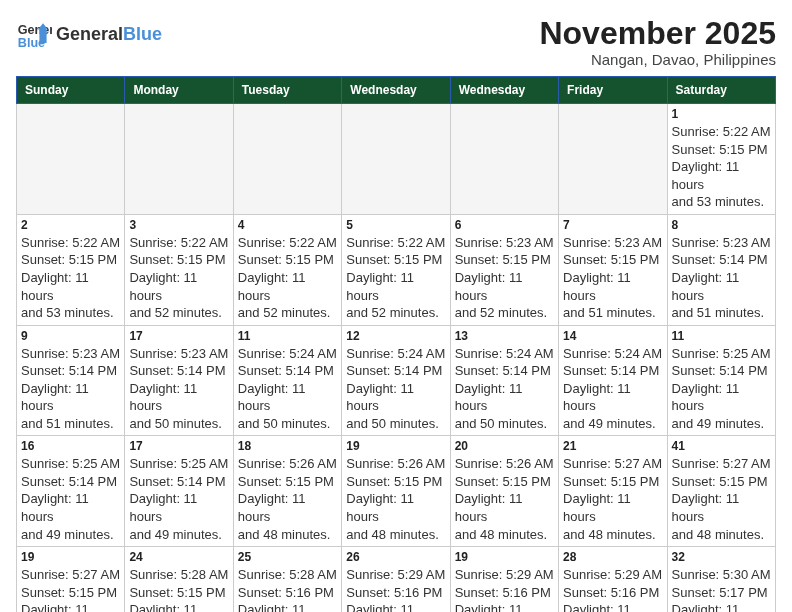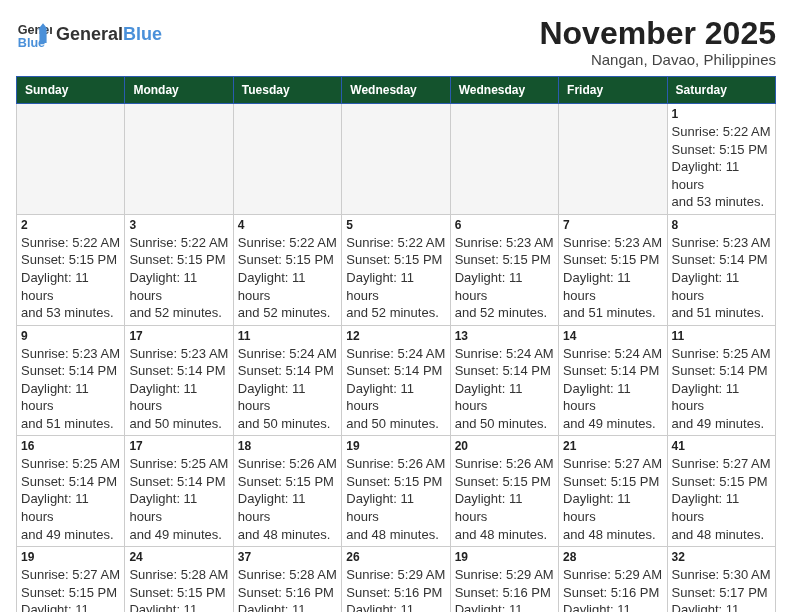--- a/index.html
+++ b/index.html
@@ -224,21 +224,21 @@
       <tr>
         <td>
           <span class="day-number">19</span>
           <div class="day-info">Sunrise: 5:27 AM<br>Sunset: 5:15 PM<br>Daylight: 11 hours<br>and 47 minutes.</div>
         </td>
         <td>
           <span class="day-number">24</span>
           <div class="day-info">Sunrise: 5:28 AM<br>Sunset: 5:15 PM<br>Daylight: 11 hours<br>and 47 minutes.</div>
         </td>
         <td>
-          <span class="day-number">37</span>
+          <span class="day-number">25</span>
           <div class="day-info">Sunrise: 5:28 AM<br>Sunset: 5:16 PM<br>Daylight: 11 hours<br>and 47 minutes.</div>
         </td>
         <td>
           <span class="day-number">26</span>
           <div class="day-info">Sunrise: 5:29 AM<br>Sunset: 5:16 PM<br>Daylight: 11 hours<br>and 47 minutes.</div>
         </td>
         <td>
           <span class="day-number">19</span>
           <div class="day-info">Sunrise: 5:29 AM<br>Sunset: 5:16 PM<br>Daylight: 11 hours<br>and 47 minutes.</div>
         </td>

